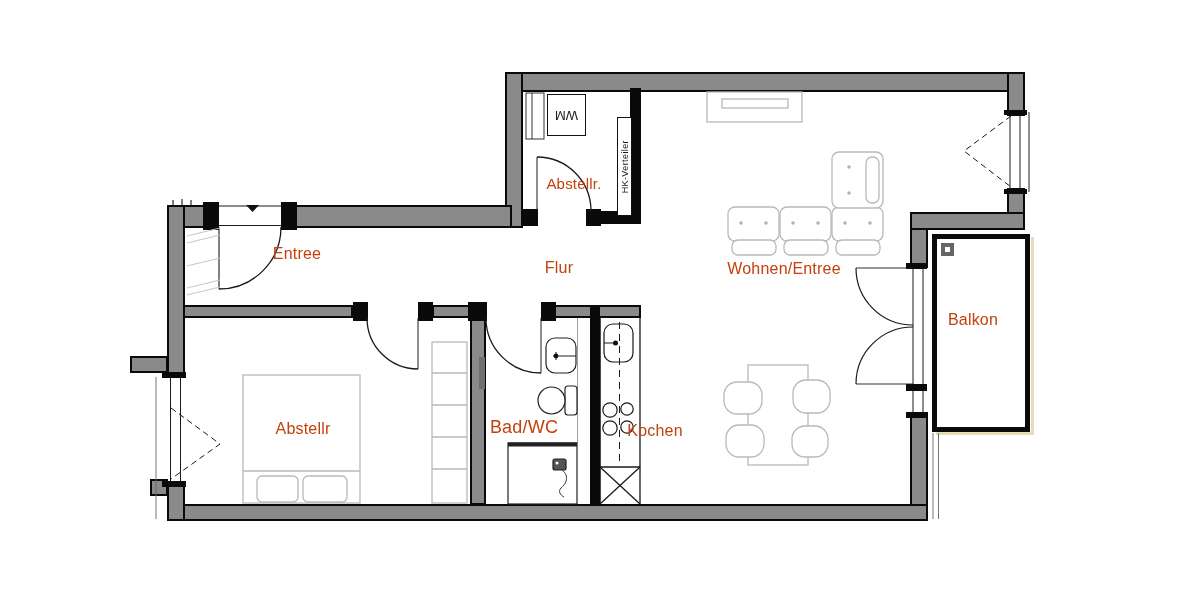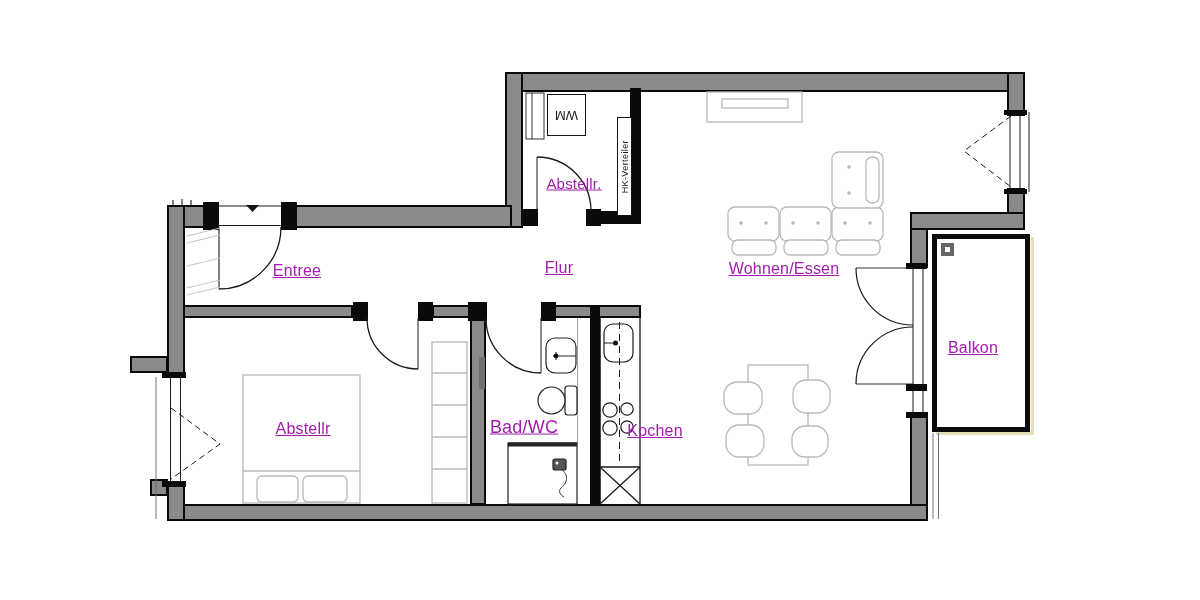--- a/index.html
+++ b/index.html
@@ -1,22 +1,22 @@
 <!DOCTYPE html>
 <html><head>
 <meta charset="utf-8">
 <style>
   html,body{margin:0;padding:0;background:#fff;}
   #plan{position:relative;width:1200px;height:600px;background:#fff;overflow:hidden;
         font-family:"Liberation Sans",sans-serif;}
   .wall{position:absolute;background:#8a8a8a;border:2.5px solid #0a0a0a;box-sizing:border-box;}
   .bwall{position:absolute;background:#0a0a0a;}
   .post{position:absolute;background:#0a0a0a;}
-  .lbl{position:absolute;transform:translate(-50%,-50%);font-size:16px;color:#a21caf;
-       white-space:nowrap;letter-spacing:0.2px;text-decoration:underline;}
+  .lbl{position:absolute;transform:translate(-50%,-50%);font-size:16px;color:#c2410c;
+       white-space:nowrap;letter-spacing:0.2px;}
   .annot-box{position:absolute;border:1.3px solid #111;box-sizing:border-box;background:#fff;
              display:flex;align-items:center;justify-content:center;}
   .flip{display:inline-block;transform:rotate(180deg);font-size:13px;color:#1a1a1a;}
   .vtext{display:inline-block;writing-mode:vertical-rl;transform:rotate(180deg);
          font-size:9px;color:#1a1a1a;letter-spacing:0.4px;}
   .balcony{position:absolute;left:932px;top:234px;width:98px;height:198px;background:#fff;
            border:5px solid #0a0a0a;box-sizing:border-box;}
   .shadow-r{position:absolute;left:1031px;top:237px;width:3px;height:198px;background:#e6ddb8;}
   .shadow-b{position:absolute;left:936px;top:432px;width:98px;height:3px;background:#e6ddb8;}
   .bmark{position:absolute;left:941px;top:243px;width:13px;height:13px;background:#666;
@@ -234,22 +234,22 @@
     </g>
   </svg>
 
   <div class="annot-box" style="left:547px;top:94px;width:39px;height:42px">
     <span class="flip">WM</span>
   </div>
   <div class="annot-box" style="left:617px;top:117px;width:15px;height:99px">
     <span class="vtext">HK-Verteiler</span>
   </div>
 
-  <div class="lbl" style="left:297px;top:271px">Entree</div>
+  <div class="lbl" style="left:297px;top:254px">Entree</div>
   <div class="lbl" style="left:559px;top:268px">Flur</div>
   <div class="lbl" style="left:574px;top:183px;font-size:15px">Abstellr.</div>
-  <div class="lbl" style="left:784px;top:269px">Wohnen/Essen</div>
+  <div class="lbl" style="left:784px;top:269px">Wohnen/Entree</div>
   <div class="lbl" style="left:303px;top:429px">Abstellr</div>
   <div class="lbl" style="left:524px;top:427px;font-size:18px">Bad/WC</div>
   <div class="lbl" style="left:655px;top:431px">Kochen</div>
-  <div class="lbl" style="left:973px;top:348px">Balkon</div>
+  <div class="lbl" style="left:973px;top:320px">Balkon</div>
 
 </div>
 
 </body></html>

